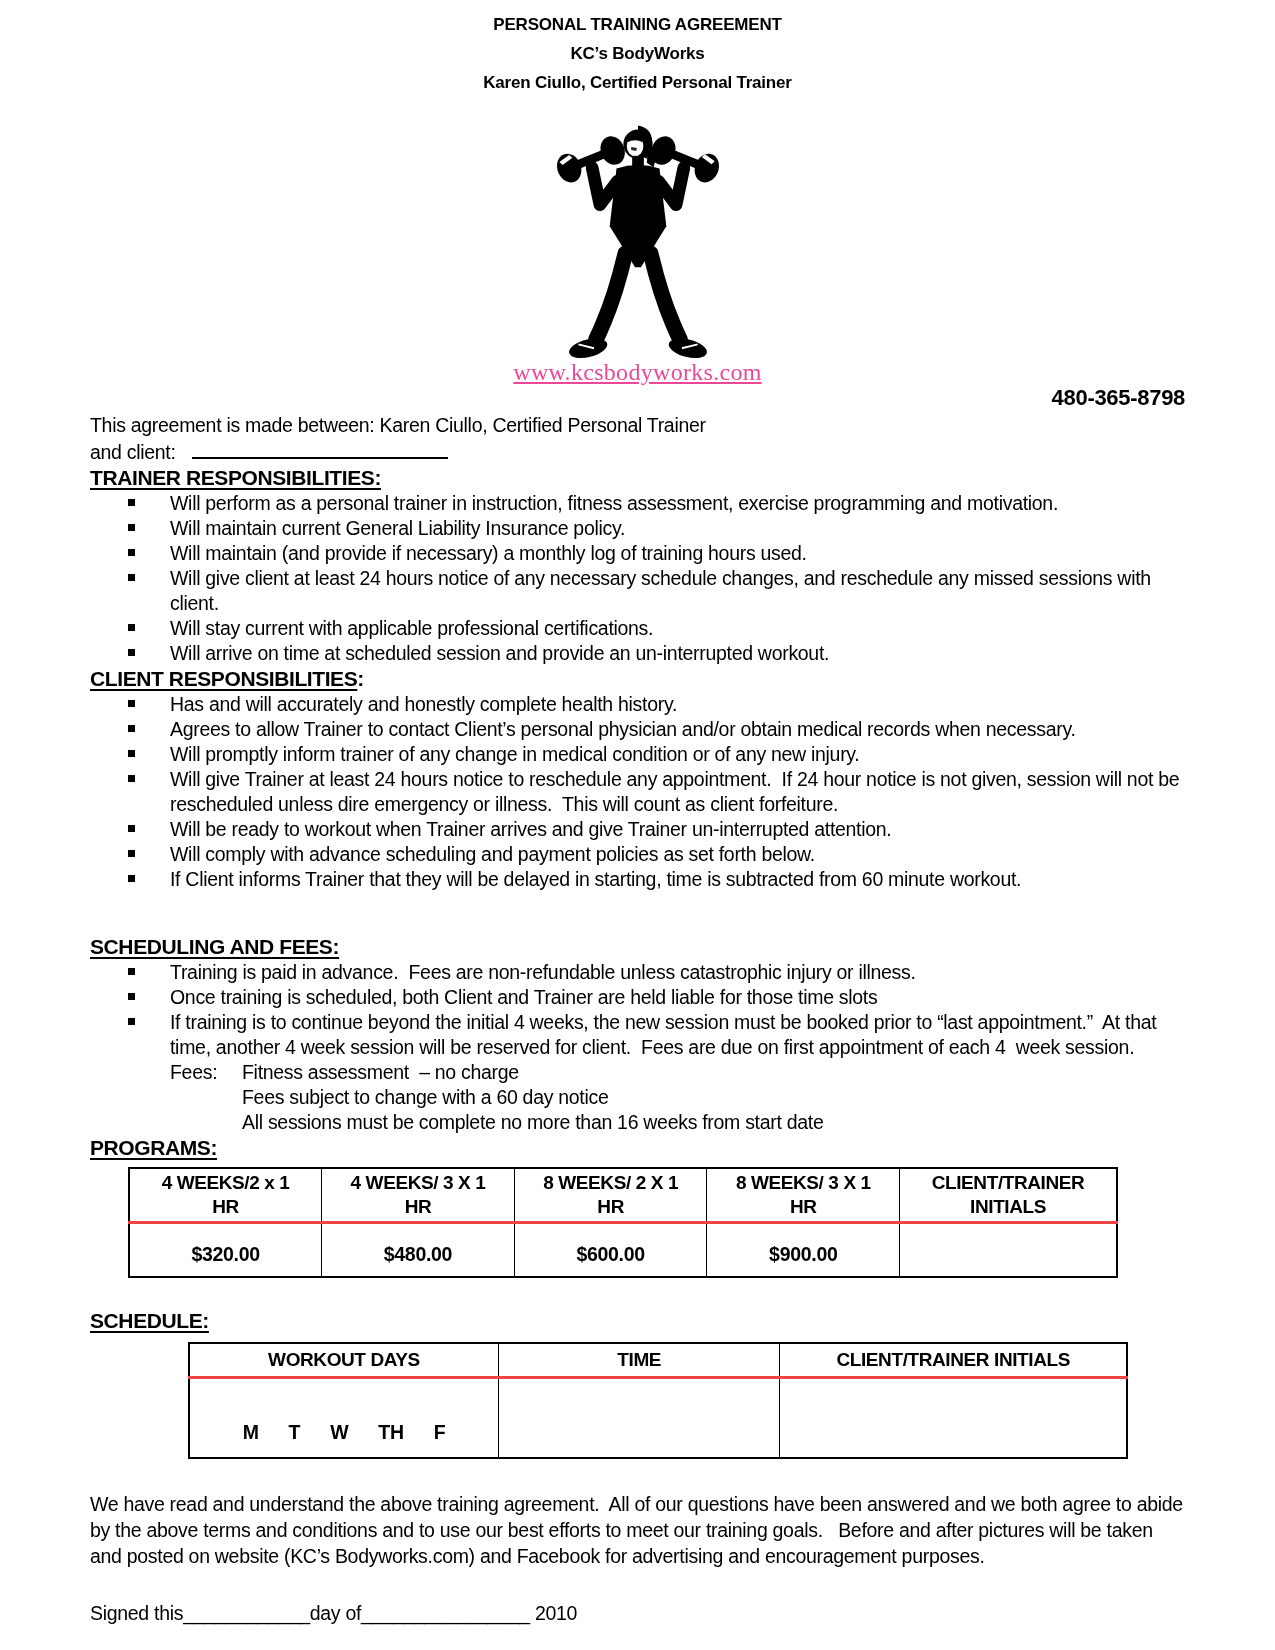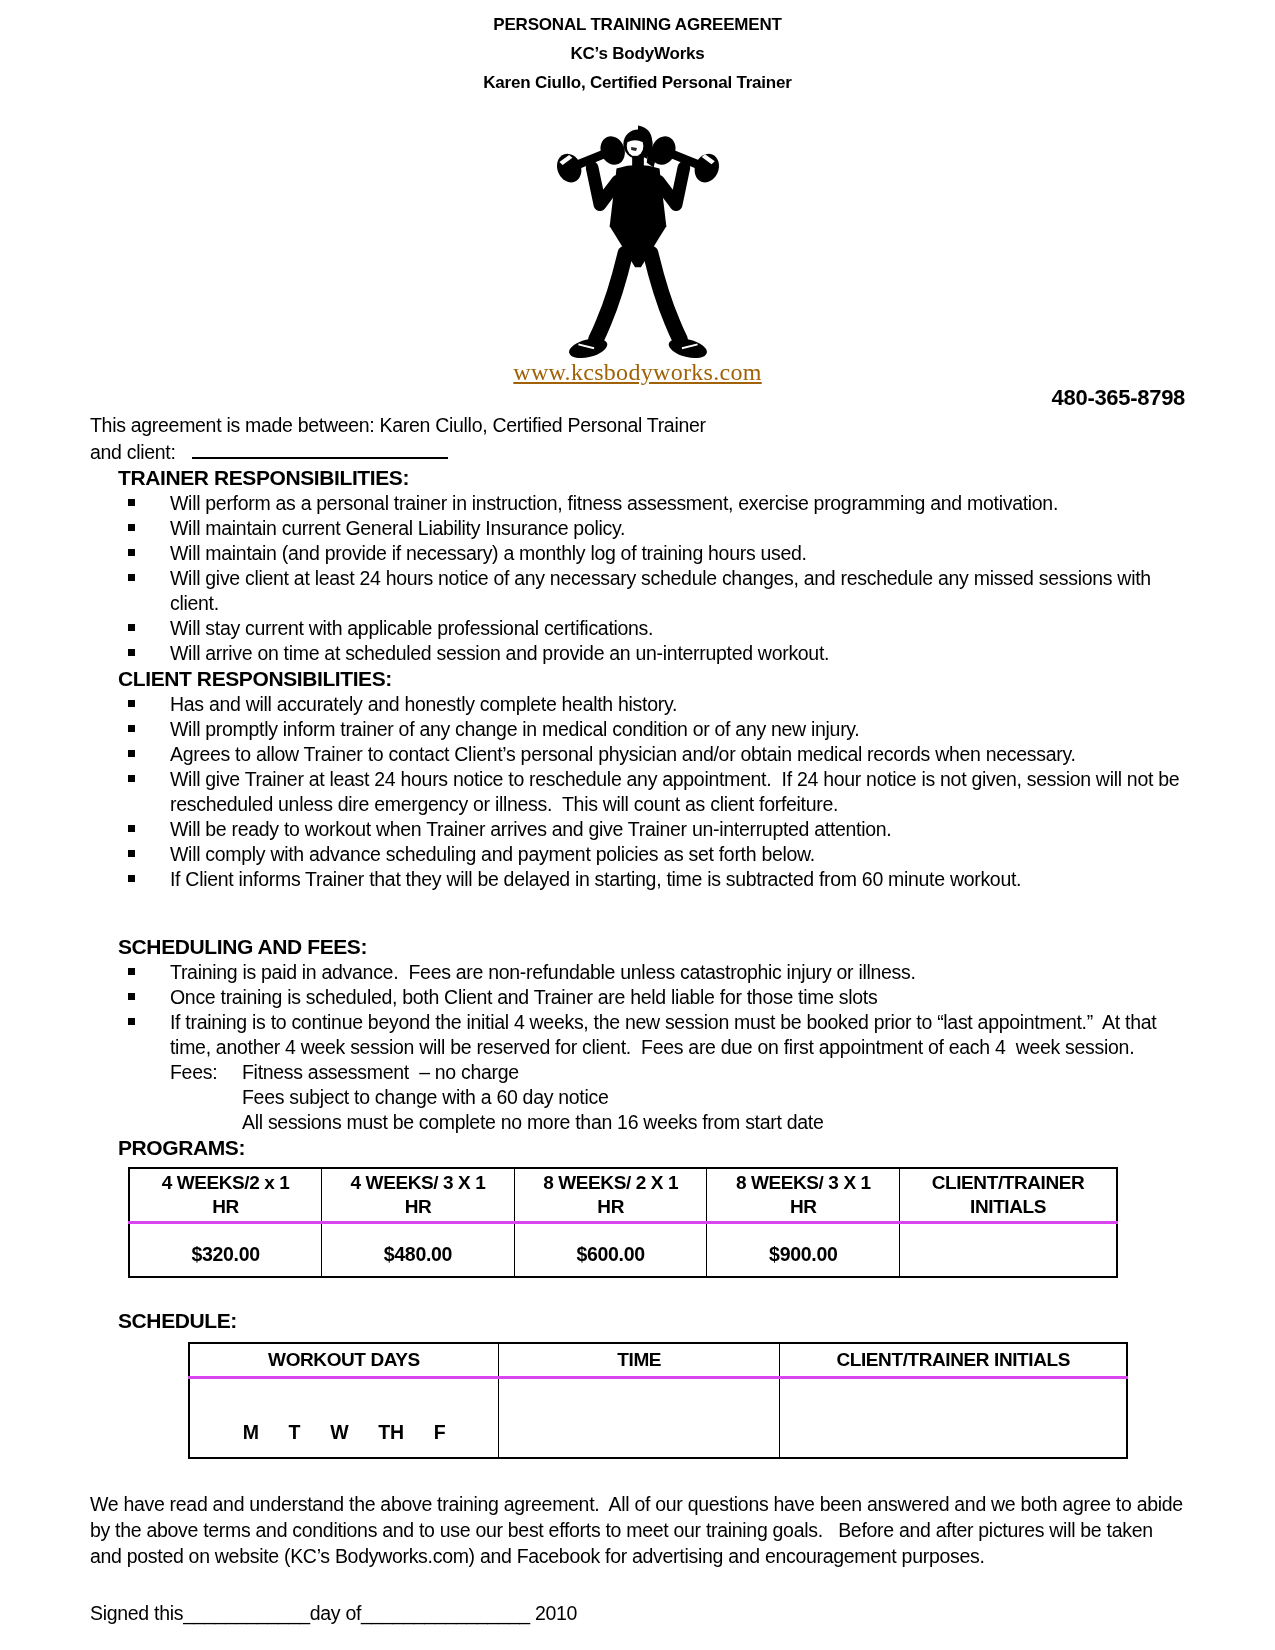--- a/index.html
+++ b/index.html
@@ -20,47 +20,47 @@
   .pre { white-space:pre-wrap; }
 
   
   .titles { text-align:center; font-weight:bold; font-size:17px; line-height:29px; letter-spacing:-0.2px; }
 
   
   .clipart { text-align:center; margin-top:10px; line-height:0; }
 
   
   .website { text-align:center; font-family:"Liberation Serif", serif; font-size:24px; line-height:26px; letter-spacing:0.3px; }
-  .website a { color:#a16207; text-decoration:underline; }
+  .website a { color:#ec4899; text-decoration:underline; }
   .phone { text-align:right; font-weight:bold; font-size:22px; line-height:25px; }
 
   
   .intro { margin-top:3px; }
   .client-blank { display:inline-block; width:256px; height:19px; border-bottom:2.5px solid #000; margin-left:16px; }
 
   
   .h { font-weight:bold; font-size:21px; line-height:26px; letter-spacing:-0.4px; }
-  .hu { text-decoration-thickness:2px; text-underline-offset:3px;margin-left:28px; }
+  .hu { text-decoration:underline; text-decoration-thickness:2px; text-underline-offset:3px; }
   .h.sp-top { margin-top:42px; }
 
   
   ul.bullets { margin:0; padding:0; list-style:none; }
   ul.bullets li { position:relative; padding-left:80px; }
   .sq { position:absolute; left:38px; top:8px; width:7px; height:7px; background:#000; }
 
   
   .fees { padding-left:80px; }
   .fees-label { display:inline-block; width:72px; }
   .fees-cont { padding-left:72px; }
 
   
   table { border-collapse:collapse; table-layout:fixed; }
   th, td { border:1.5px solid #000; padding:0 4px; }
   table.doc { border:2.5px solid #000; }
-  thead th { border-bottom:3px solid #d946ef; }
+  thead th { border-bottom:3px solid #ef4444; }
 
   table.programs { margin:6px 0 0 38px; width:990px; text-align:center; }
   table.programs th { font-size:19px; font-weight:bold; line-height:24px; padding-top:2px; padding-bottom:2px; letter-spacing:-0.4px; }
   table.programs td { font-size:19.5px; font-weight:bold; height:34px; vertical-align:top; padding-top:18px; }
   table.programs col { width:19.5%; }
   table.programs col.last { width:22%; }
 
   table.schedule { margin:8px 0 0 98px; width:940px; text-align:center; }
   table.schedule th { font-size:19px; font-weight:bold; line-height:24px; height:32px; letter-spacing:-0.4px; }
   table.schedule td { height:78px; vertical-align:bottom; }
@@ -151,22 +151,22 @@
     <li><span class="sq"></span><span class="pre">Will maintain current General Liability Insurance policy.</span></li>
     <li><span class="sq"></span><span class="pre">Will maintain (and provide if necessary) a monthly log of training hours used.</span></li>
     <li><span class="sq"></span><span class="pre">Will give client at least 24 hours notice of any necessary schedule changes, and reschedule any missed sessions with client.</span></li>
     <li><span class="sq"></span><span class="pre">Will stay current with applicable professional certifications.</span></li>
     <li><span class="sq"></span><span class="pre">Will arrive on time at scheduled session and provide an un-interrupted workout.</span></li>
   </ul>
 
   <div class="h"><span class="hu">CLIENT RESPONSIBILITIES</span><span>:</span></div>
   <ul class="bullets">
     <li><span class="sq"></span><span class="pre">Has and will accurately and honestly complete health history.</span></li>
+    <li><span class="sq"></span><span class="pre">Agrees to allow Trainer to contact Client’s personal physician and/or obtain medical records when necessary.</span></li>
     <li><span class="sq"></span><span class="pre">Will promptly inform trainer of any change in medical condition or of any new injury.</span></li>
-    <li><span class="sq"></span><span class="pre">Agrees to allow Trainer to contact Client’s personal physician and/or obtain medical records when necessary.</span></li>
     <li><span class="sq"></span><span class="pre">Will give Trainer at least 24 hours notice to reschedule any appointment.  If 24 hour notice is not given, session will not be rescheduled unless dire emergency or illness.  This will count as client forfeiture.</span></li>
     <li><span class="sq"></span><span class="pre">Will be ready to workout when Trainer arrives and give Trainer un-interrupted attention.</span></li>
     <li><span class="sq"></span><span class="pre">Will comply with advance scheduling and payment policies as set forth below.</span></li>
     <li><span class="sq"></span><span class="pre">If Client informs Trainer that they will be delayed in starting, time is subtracted from 60 minute workout.</span></li>
   </ul>
 
   <div class="h sp-top"><span class="hu">SCHEDULING AND FEES:</span></div>
   <ul class="bullets">
     <li><span class="sq"></span><span class="pre">Training is paid in advance.  Fees are non-refundable unless catastrophic injury or illness.</span></li>
     <li><span class="sq"></span><span class="pre">Once training is scheduled, both Client and Trainer are held liable for those time slots</span></li>

